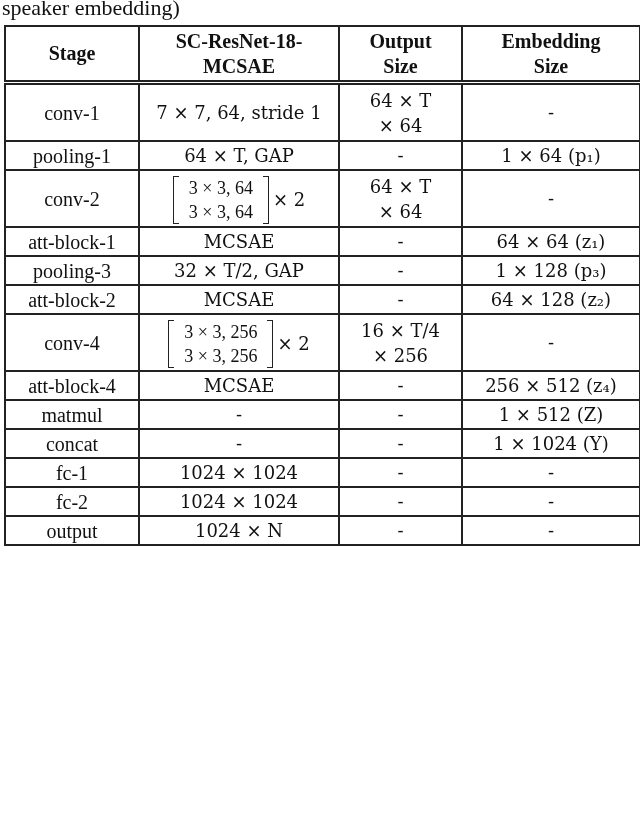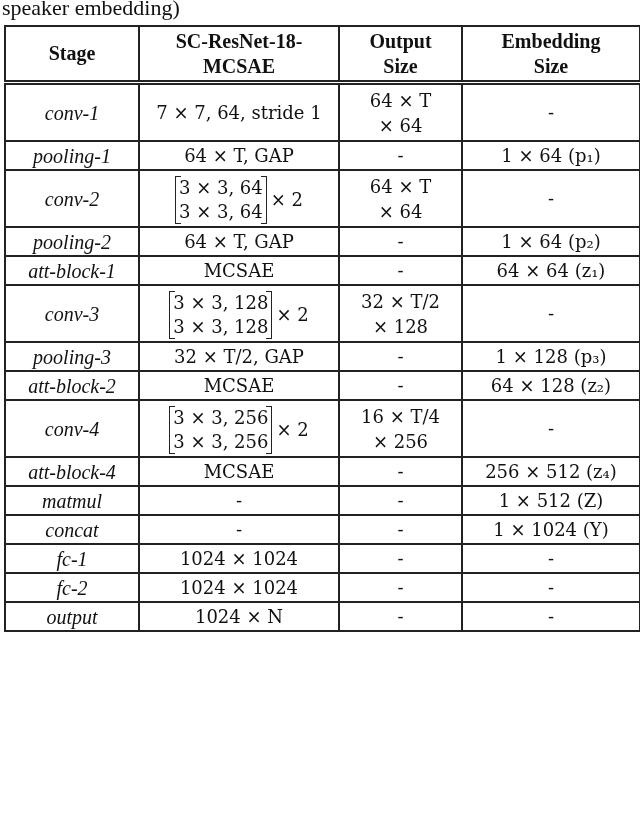--- a/index.html
+++ b/index.html
@@ -6,24 +6,24 @@
   body { width: 640px; height: 813px; position: relative; overflow: hidden;
          font-family: "Liberation Serif", "DejaVu Serif", serif; color: #111; }
   .caption { position: absolute; left: 2px; top: -6px; font-size: 22px; line-height: 28px; white-space: nowrap; }
   table { position: absolute; left: 4px; top: 25px; border-collapse: collapse; table-layout: fixed; width: 635px; }
   td, th { border: 2px solid #222; text-align: center; vertical-align: middle; padding: 0 2px; font-size: 20px; line-height: 26px; }
   th { font-weight: bold; height: 53px; line-height: 25px; }
   thead tr { border-bottom: 4px double #222; }
   thead th { border-bottom: 5px double #222; }
   tr.r1 td { height: 26px; }
   tr.r2 td { height: 55px; }
-  .stage { font-style: italic; }
+  .stage { }
   .mono { font-family: "DejaVu Serif", serif; font-size: 18px; }
   .bracket { display: inline-flex; align-items: center; font-family: "DejaVu Serif", serif; font-size: 18px; }
-  .mat { display: inline-block; border-left: 1.5px solid #222; border-right: 1.5px solid #222; padding: 0 3px; line-height: 24px; position: relative; }
+  .mat { display: inline-block; border-left: 1.5px solid #222; border-right: 1.5px solid #222; padding: 0 15px; line-height: 24px; position: relative; font-family: Liberation Serif, serif; }
   .mat::before, .mat::after { content: ""; position: absolute; top: 0; bottom: 0; width: 5px; border-top: 1.5px solid #222; border-bottom: 1.5px solid #222; }
   .mat::before { left: 0; }
   .mat::after { right: 0; }
   .mat div { white-space: nowrap; }
   .times { margin-left: 4px; }
   .two { line-height: 25px; }
   .two div { white-space: nowrap; }
 </style>
 </head>
 <body>
@@ -85,47 +85,24 @@
           </span></td>
         <td>
           <div class="two mono">
             <div>64 × T</div>
             <div>× 64</div>
           </div>
         </td>
         <td><span class="mono">-</span></td>
       </tr>
       <tr class="r1">
-        <td class="stage">pooling-2</td>
-        <td><span class="mono">64 × T, GAP</span></td>
-        <td><span class="mono">-</span></td>
-        <td><span class="mono">1 × 64 (p₂)</span></td>
-      </tr>
-      <tr class="r1">
         <td class="stage">att-block-1</td>
         <td><span class="mono">MCSAE</span></td>
         <td><span class="mono">-</span></td>
         <td><span class="mono">64 × 64 (z₁)</span></td>
-      </tr>
-      <tr class="r2">
-        <td class="stage">conv-3</td>
-        <td><span class="bracket">
-            <span class="mat">
-              <div>3 × 3, 128</div>
-              <div>3 × 3, 128</div>
-            </span>
-            <span class="times">× 2</span>
-          </span></td>
-        <td>
-          <div class="two mono">
-            <div>32 × T/2</div>
-            <div>× 128</div>
-          </div>
-        </td>
-        <td><span class="mono">-</span></td>
       </tr>
       <tr class="r1">
         <td class="stage">pooling-3</td>
         <td><span class="mono">32 × T/2, GAP</span></td>
         <td><span class="mono">-</span></td>
         <td><span class="mono">1 × 128 (p₃)</span></td>
       </tr>
       <tr class="r1">
         <td class="stage">att-block-2</td>
         <td><span class="mono">MCSAE</span></td>

